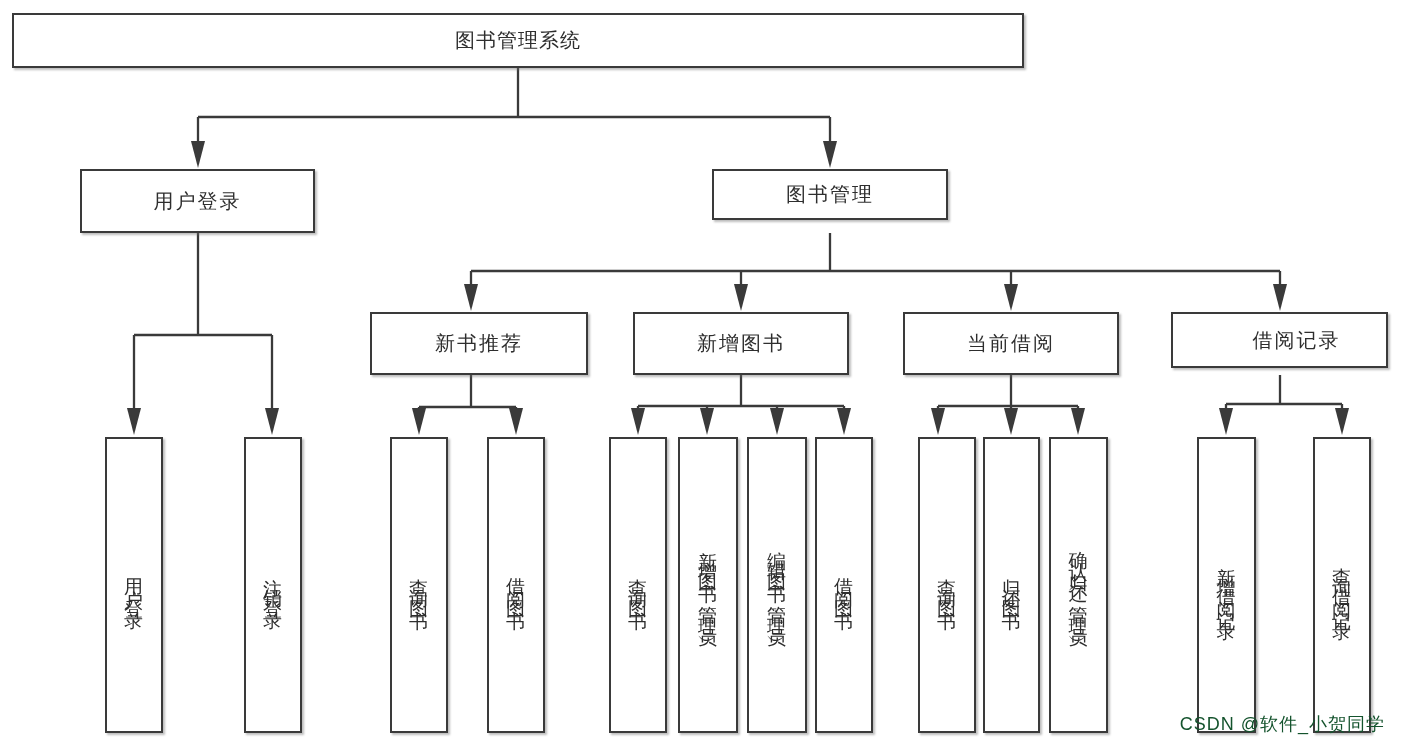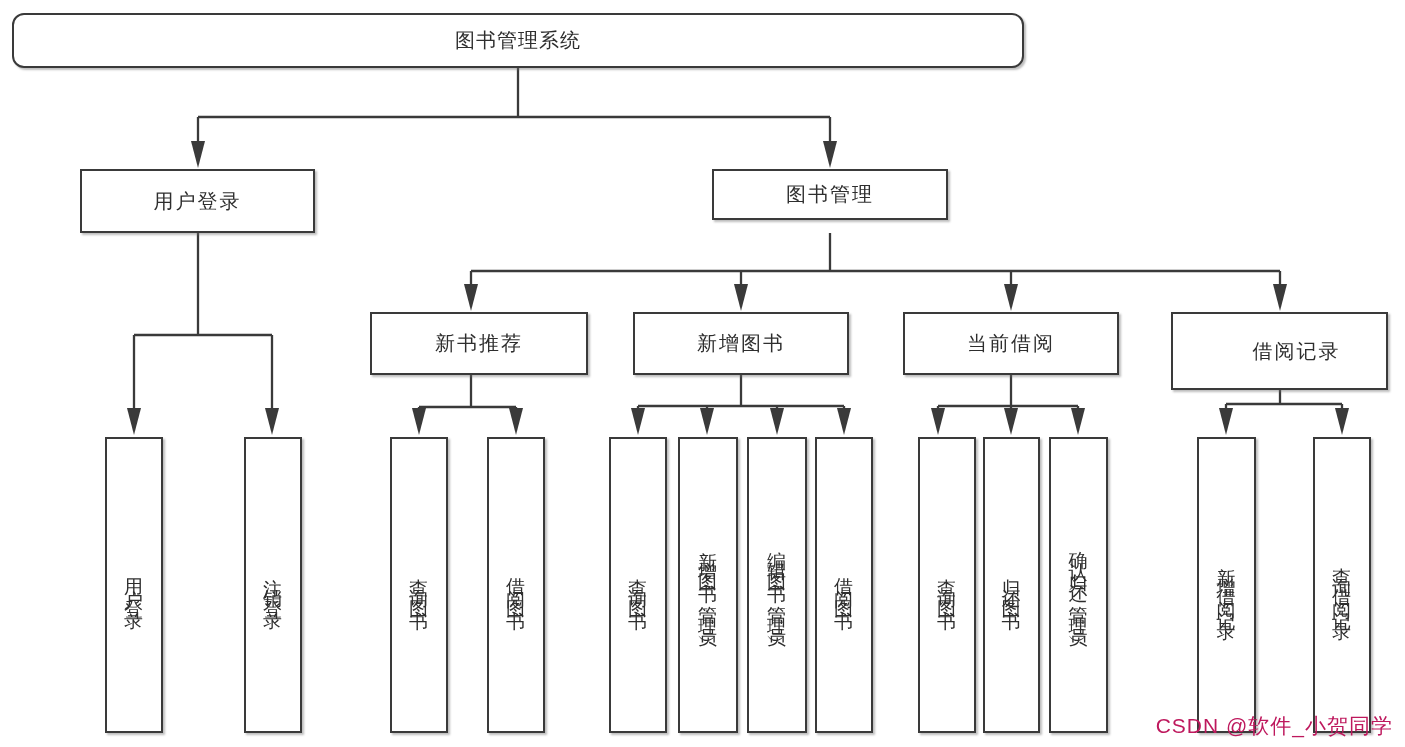--- a/index.html
+++ b/index.html
@@ -35,23 +35,23 @@
   .node.leaf { font-size: 19px; }
   .node.leaf .vtext {
     writing-mode: vertical-rl;
     text-orientation: mixed;
     letter-spacing: 11px;
     line-height: 1;
   }
   .watermark {
     position: absolute;
     top: 712px;
-    right: 12px;
-    font-size: 21px;
-    color: #be185d;
+    right: 20px;
+    font-size: 18px;
+    color: #14532d;
     letter-spacing: 1px;
     z-index: 5;
     white-space: nowrap;
   }
   .stroke-line { fill: none; stroke: #3a3a3a; stroke-width: 2.3px; }
   .arrow-head { fill: #3a3a3a; stroke: none; }
 </style>
 </head>
 <body>
 
@@ -86,41 +86,41 @@
     <path class="stroke-line" d="M1011 375 V406 M938 406 H1078 M938 406 V412 M1011 406 V412 M1078 406 V412"></path>
     <polygon class="arrow-head" points="938,435 931,408 945,408"></polygon>
     <polygon class="arrow-head" points="1011,435 1004,408 1018,408"></polygon>
     <polygon class="arrow-head" points="1078,435 1071,408 1085,408"></polygon>
 
     <path class="stroke-line" d="M1280 375 V404 M1226 404 H1342 M1226 404 V412 M1342 404 V412"></path>
     <polygon class="arrow-head" points="1226,435 1219,408 1233,408"></polygon>
     <polygon class="arrow-head" points="1342,435 1335,408 1349,408"></polygon>
   </svg>
 
-  <div class="node root-box" style="left:12px; top:13px; width:1012px; height:55px;border-radius:12px;">
+  <div class="node root-box" style="left:12px; top:13px; width:1012px; height:55px;">
     <span>图书管理系统</span>
   </div>
 
   <div class="node h-label" style="left:80px; top:169px; width:235px; height:64px;">
     <span>用户登录</span>
   </div>
   <div class="node h-label" style="left:712px; top:169px; width:236px; height:51px;text-align:center;">
     <span>图书管理</span>
   </div>
 
   <div class="node h-label" style="left:362px; top:312px; width:218px; height:63px;margin-left:8px;">
     <span>新书推荐</span>
   </div>
   <div class="node h-label" style="left:633px; top:312px; width:216px; height:63px;">
     <span>新增图书</span>
   </div>
   <div class="node h-label" style="left:903px; top:312px; width:216px; height:63px;">
     <span>当前借阅</span>
   </div>
-  <div class="node h-label" style="left:1171px; top:312px; width:217px; height:78px;padding-left:34px;">
+  <div class="node h-label" style="left:1171px; top:312px; width:217px; height:56px;padding-left:34px;">
     <span>借阅记录</span>
   </div>
 
   <div class="node leaf" style="left:105px; top:437px; width:58px; height:296px;">
     <span class="vtext">用户登录</span>
   </div>
   <div class="node leaf" style="left:244px; top:437px; width:58px; height:296px;">
     <span class="vtext">注销登录</span>
   </div>
   <div class="node leaf" style="left:390px; top:437px; width:58px; height:296px;">

